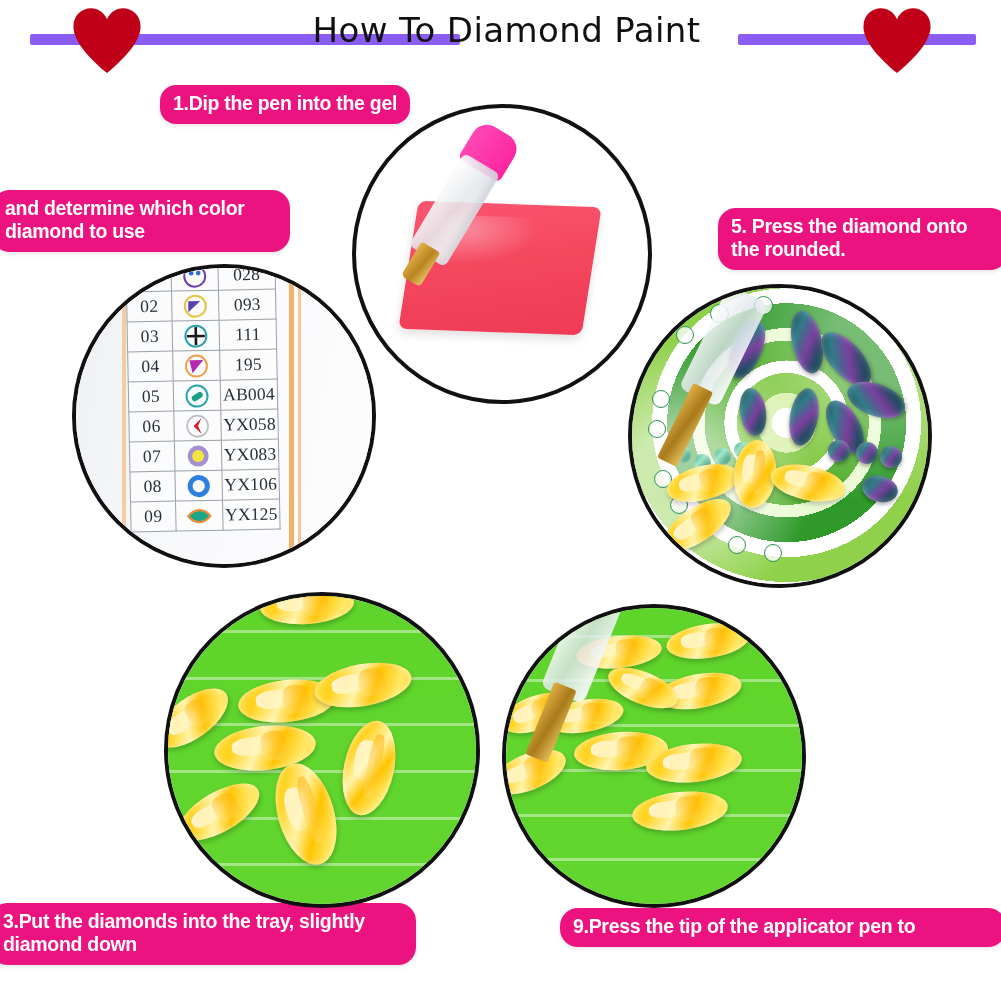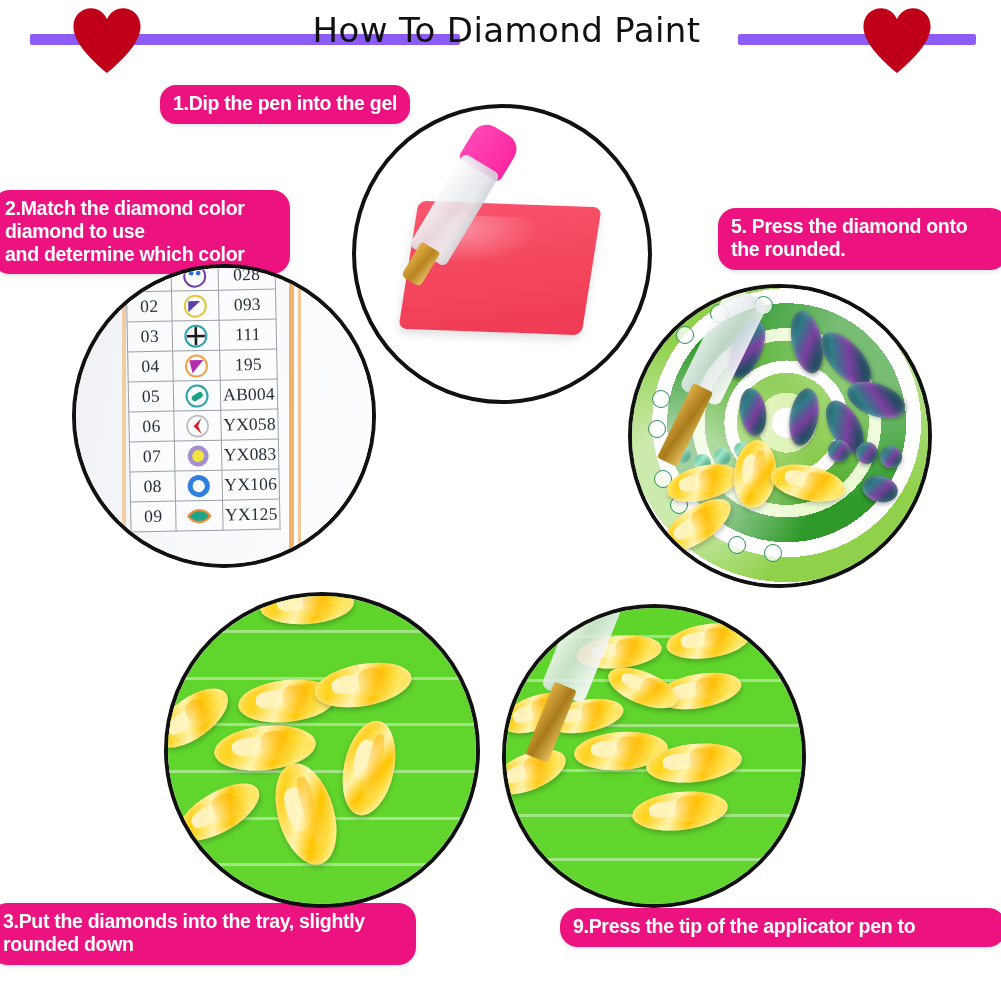--- a/index.html
+++ b/index.html
@@ -146,23 +146,22 @@
       <div class="gel"></div>
       <div class="pen">
         <div class="cap"></div>
         <div class="body"></div>
         <div class="tip"></div>
       </div>
     </div>
   </div>
 
   <div class="pill" id="lbl2">
-    <span class="lbl-line">2.Match the diamond color</span>
+    <span class="lbl-line">and determine which color</span>
     <span class="lbl-line">diamond to use</span>
-    <span class="lbl-line">and determine which color</span>
   </div>
 
   <div class="circ" id="c2">
     <div class="inner paper">
       <div class="strip s1"></div>
       <div class="strip s2"></div>
       <div class="strip s3"></div>
       <table class="tbl">
         <tbody>
           <tr>
@@ -302,21 +301,21 @@
 
       <div class="pen2" style="left:34px;top:6px;width:44px;height:180px;transform:rotate(26deg);">
         <div class="b2"></div>
         <div class="t2"></div>
       </div>
     </div>
   </div>
 
   <div class="pill" id="lbl3">
     <span class="lbl-line">3.Put the diamonds into the tray, slightly</span>
-    <span class="lbl-line">rounded down</span>
+    <span class="lbl-line">diamond down</span>
   </div>
 
   <div class="circ" id="c3">
     <div class="inner tray">
       <div class="groove" style="top:14%"></div>
         <div class="groove" style="top:28%"></div>
       <div class="groove" style="top:42%"></div>
         <div class="groove" style="top:56%"></div>
       <div class="groove" style="top:70%"></div>
         <div class="groove" style="top:84%"></div>

